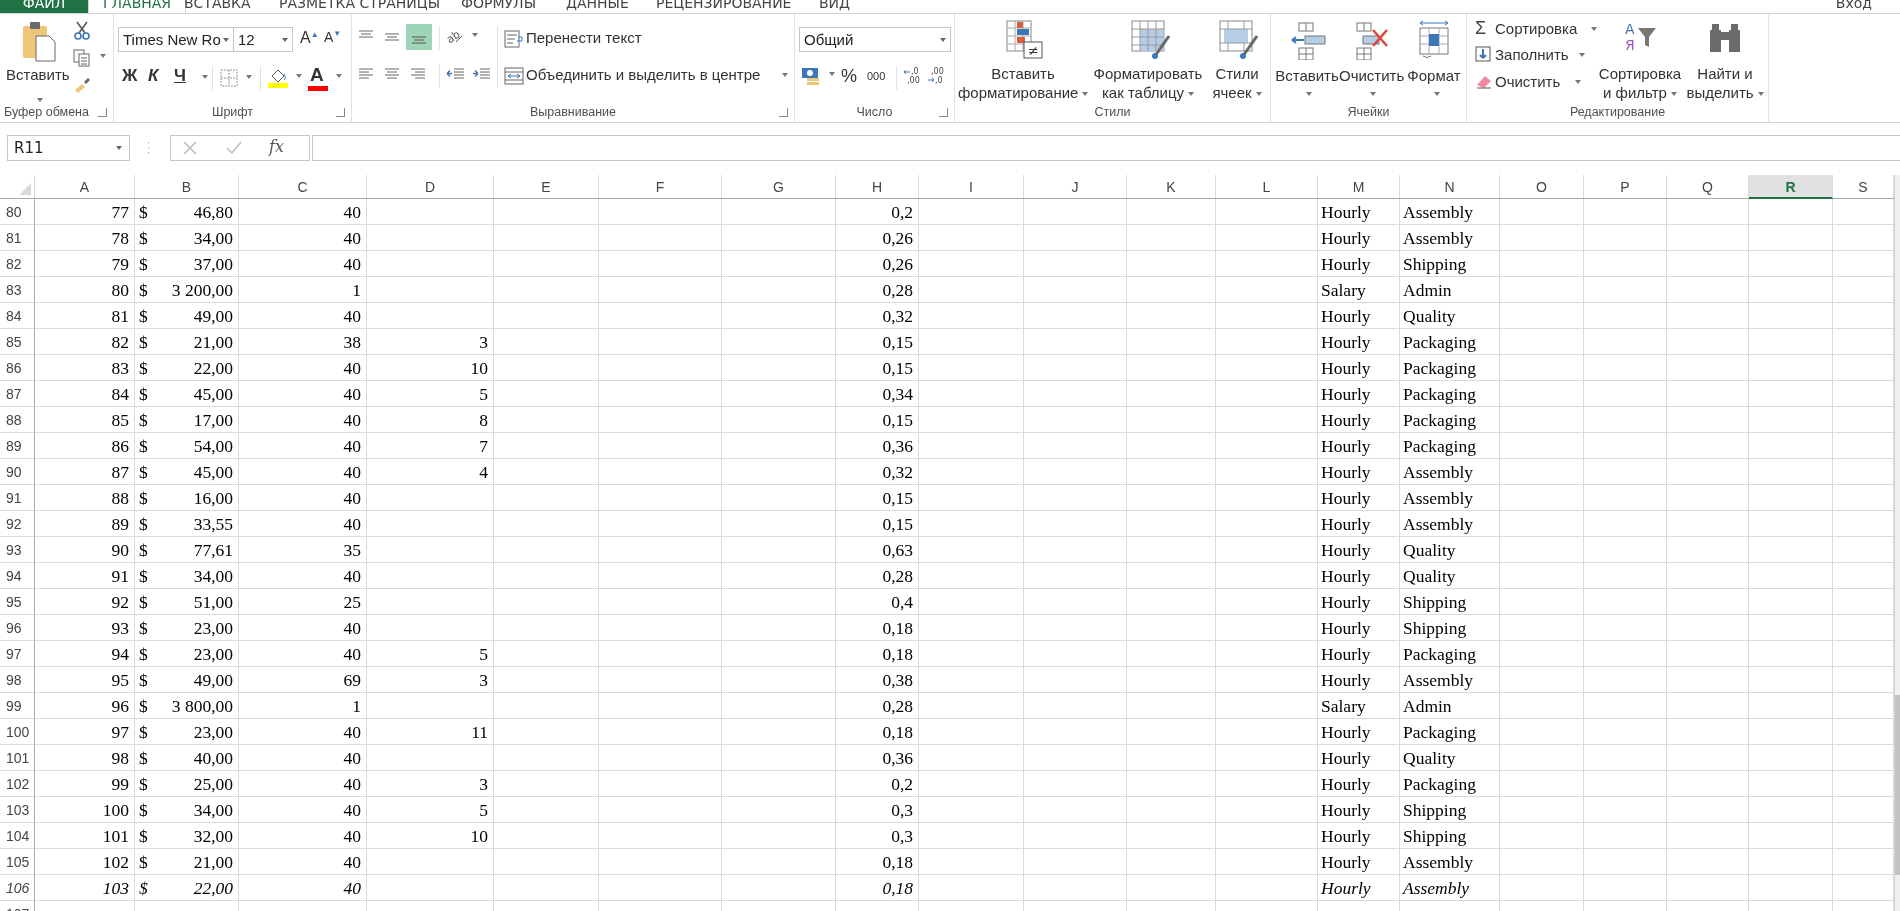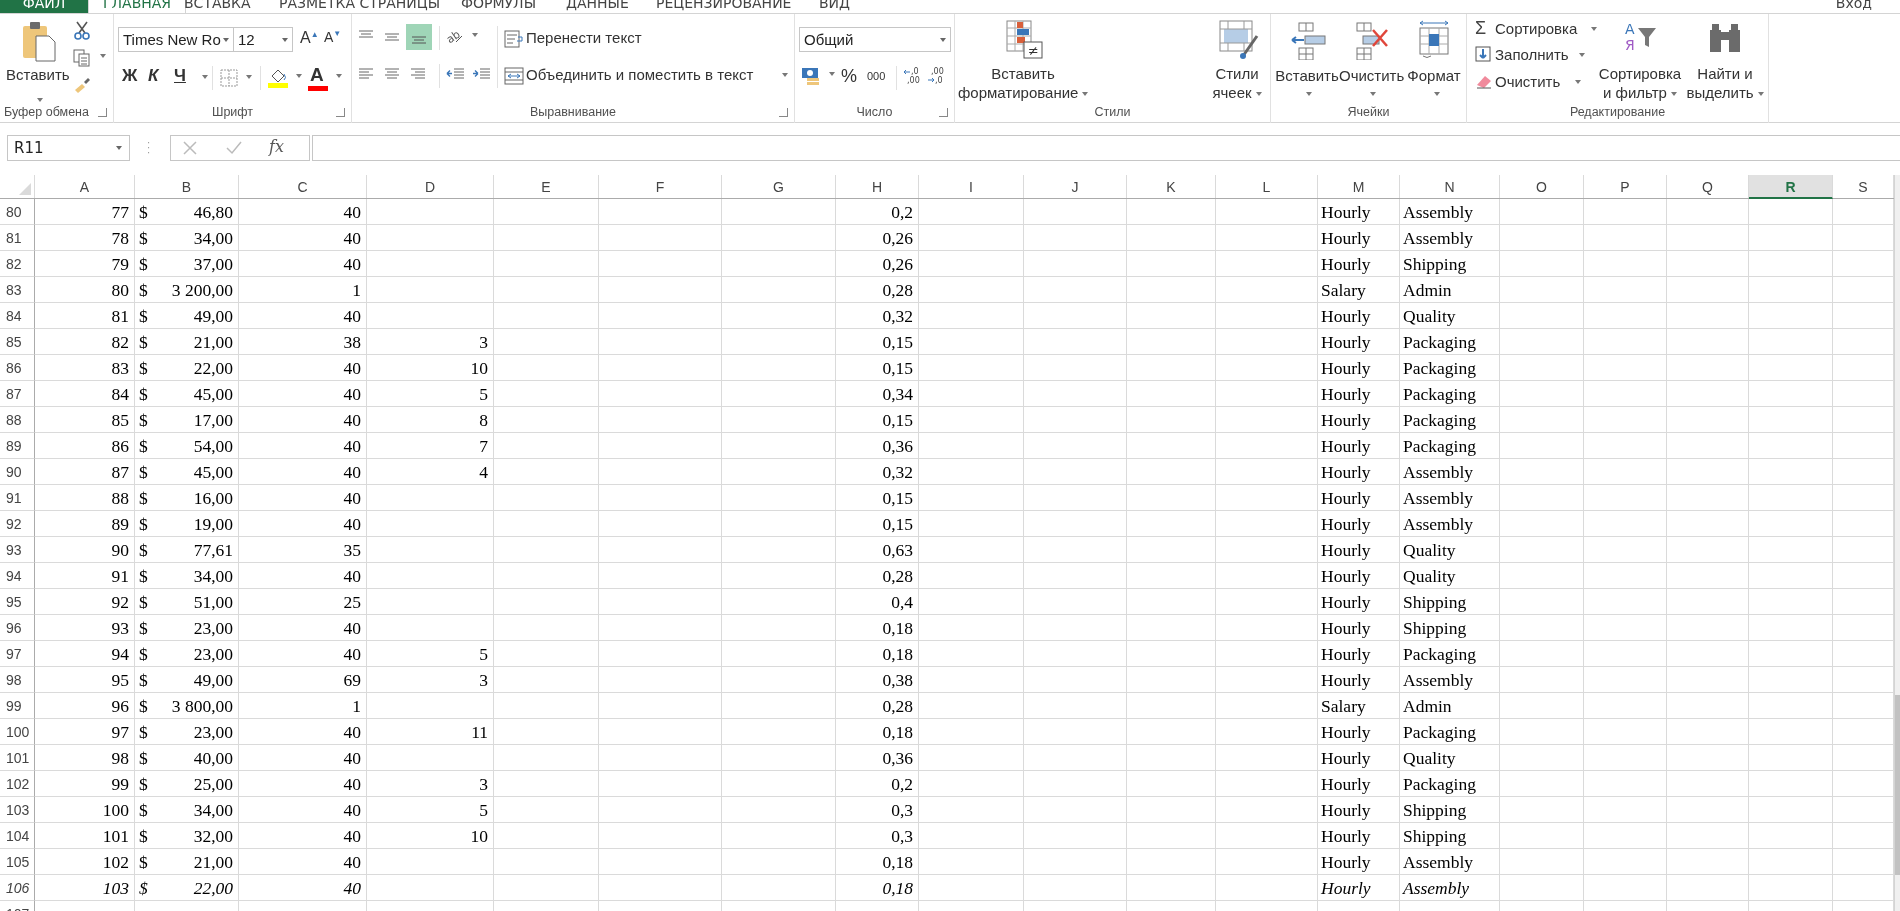--- a/index.html
+++ b/index.html
@@ -238,21 +238,21 @@
       <div class="lbl" style="left:22px;top:1px;">Перенести текст</div>
     </div>
     <div class="btn" style="left:152px;top:51px;height:22px;width:285px;">
       <div style="position:absolute;left:0;top:2px;">
           <svg width="20" height="18">
             <rect x="1" y="1" width="18" height="16" fill="none" stroke="#666"></rect>
             <path d="M1 5h18M1 13h18" stroke="#666"></path>
             <path d="M4 9h12M4 9l3-2M4 9l3 2M16 9l-3-2M16 9l-3 2" stroke="#3a76b8"></path>
           </svg>
         </div>
-      <div class="lbl" style="left:22px;top:1px;">Объединить и поместить в текст</div>
+      <div class="lbl" style="left:22px;top:1px;">Объединить и выделить в центре</div>
       <span class="caret" style="position:absolute;left:274px;top:8px;"></span>
     </div>
     <div class="grp-label">Выравнивание</div>
     <div class="launcher"></div>
   </div>
 
   <div class="grp" style="left:795px;width:160px;">
     <div class="combo" style="left:4px;top:13px;width:152px;">
       <span>Общий</span><span class="dd"></span>
     </div>
@@ -301,20 +301,35 @@
             <rect x="11" y="2" width="6" height="6" fill="#d9603b"></rect>
             <rect x="11" y="9" width="12" height="6" fill="#3a76b8"></rect>
             <rect x="11" y="17" width="8" height="6" fill="#d9603b"></rect>
             <rect x="18" y="22" width="18" height="16" fill="#fff" stroke="#555"></rect>
             <text x="22" y="35" font-size="13" fill="#333" font-family="DejaVu Sans, sans-serif">≠</text>
           </svg>
       </div>
       <div class="lbl-c" style="left:0;top:46px;width:130px;">
         <div>Вставить</div>
         <div><span>форматирование</span><span class="caret"></span></div>
+      </div>
+    </div>
+    <div class="btn" style="left:138px;top:4px;width:110px;height:86px;">
+      <div style="position:absolute;left:38px;top:2px;">
+        <svg width="40" height="40">
+            <rect x="1" y="1" width="32" height="30" fill="#fff" stroke="#888"></rect>
+            <rect x="9" y="9" width="24" height="22" fill="#b6cde6"></rect>
+            <path d="M1 9h32M1 17h32M1 25h32M9 1v30M17 1v30M25 1v30" stroke="#999"></path>
+            <path d="M24 36 L38 16" stroke="#666" stroke-width="3"></path>
+            <circle cx="24" cy="36" r="3" fill="#3a76b8"></circle>
+          </svg>
+      </div>
+      <div class="lbl-c" style="left:0;top:46px;width:110px;">
+        <div>Форматировать</div>
+        <div><span>как таблицу</span><span class="caret"></span></div>
       </div>
     </div>
     <div class="btn" style="left:252px;top:4px;width:60px;height:86px;">
       <div style="position:absolute;left:12px;top:2px;">
         <svg width="40" height="40">
             <rect x="1" y="1" width="32" height="30" fill="#fff" stroke="#888"></rect>
             <rect x="5" y="9" width="24" height="14" fill="#b6cde6"></rect>
             <path d="M1 9h32M1 23h32M9 1v8M25 1v8M9 23v8M25 23v8" stroke="#999"></path>
             <path d="M24 36 L38 16" stroke="#666" stroke-width="3"></path>
             <circle cx="24" cy="36" r="3" fill="#3a76b8"></circle>
@@ -780,21 +795,21 @@
         <div class="c num" style="left: 1584px; width: 83px;"></div>
         <div class="c num" style="left: 1667px; width: 82px;"></div>
         <div class="c num" style="left: 1749px; width: 84px;"></div>
         <div class="c num" style="left: 1833px; width: 61px;"></div>
       </div>
       <div class="row" style="top: 336px;">
         <div class="rh">92</div>
         <div class="c num" style="left: 35px; width: 100px;">89</div>
         <div class="c" style="left: 135px; width: 104px;">
           <span class="cur">$</span>
-          <span class="amt">19,00</span>
+          <span class="amt">33,55</span>
         </div>
         <div class="c num" style="left: 239px; width: 128px;">40</div>
         <div class="c num" style="left: 367px; width: 127px;"></div>
         <div class="c num" style="left: 494px; width: 105px;"></div>
         <div class="c num" style="left: 599px; width: 123px;"></div>
         <div class="c num" style="left: 722px; width: 114px;"></div>
         <div class="c num" style="left: 836px; width: 83px;">0,15</div>
         <div class="c num" style="left: 919px; width: 105px;"></div>
         <div class="c num" style="left: 1024px; width: 103px;"></div>
         <div class="c num" style="left: 1127px; width: 89px;"></div>

